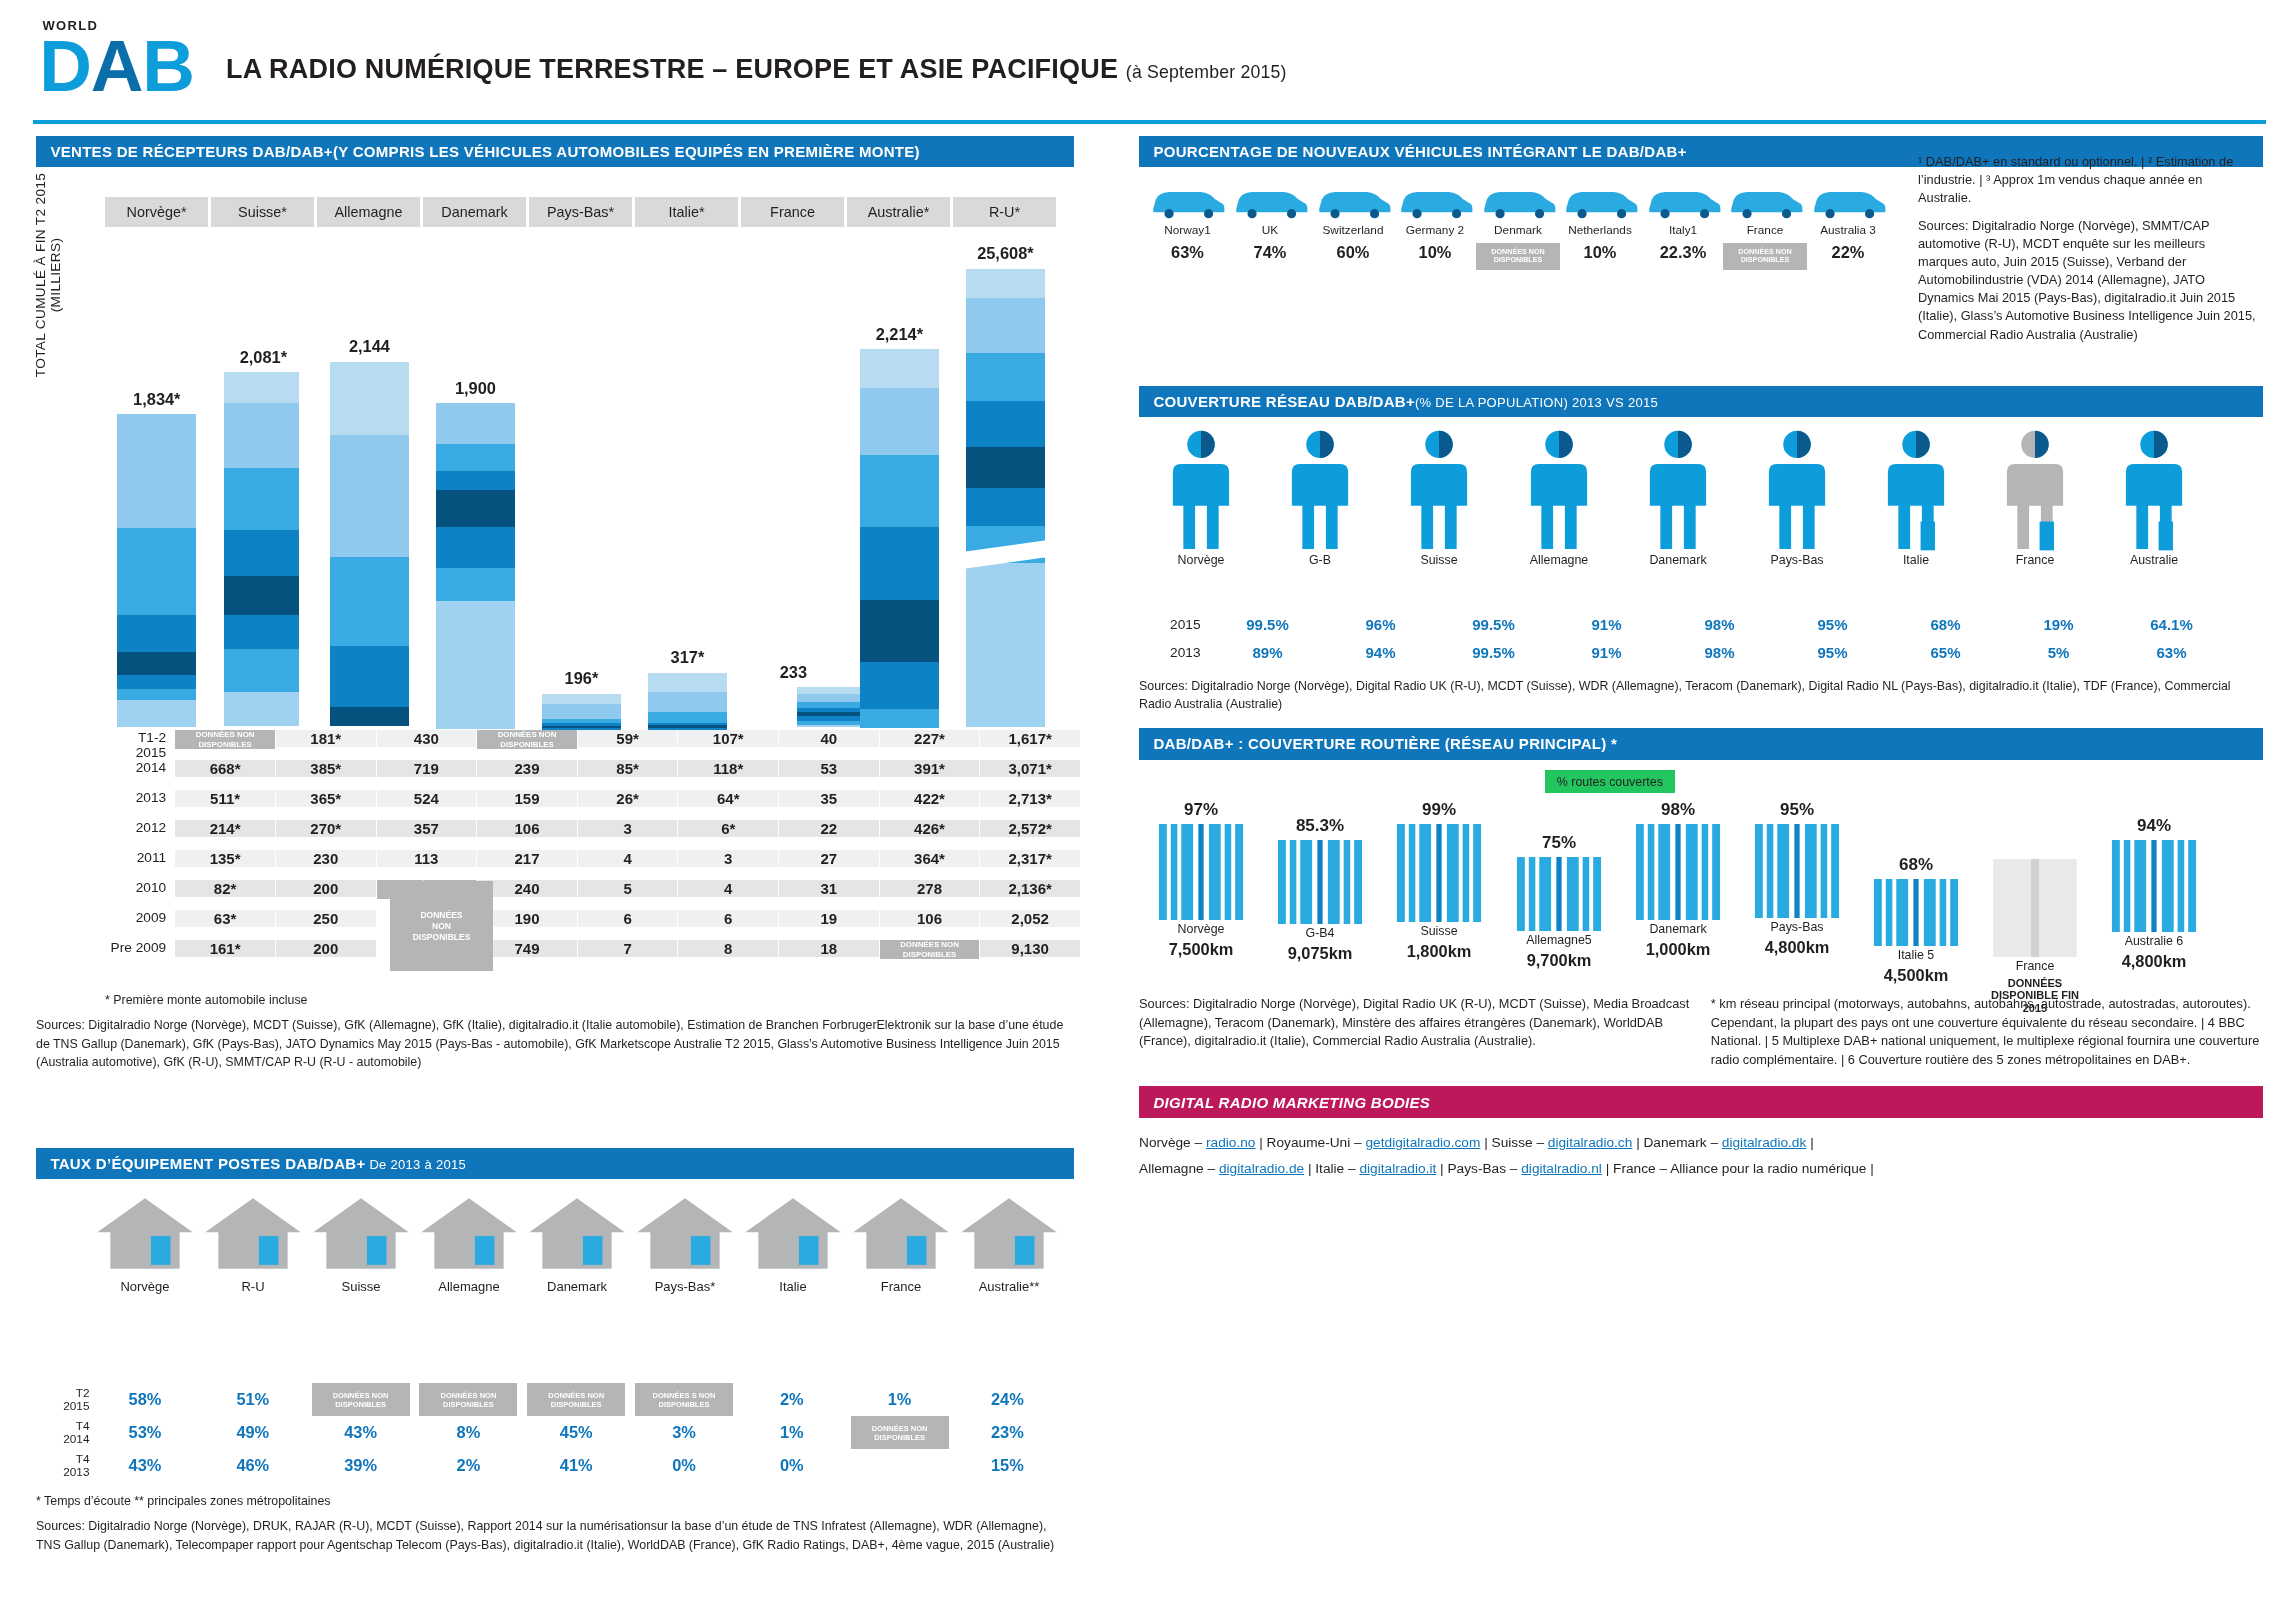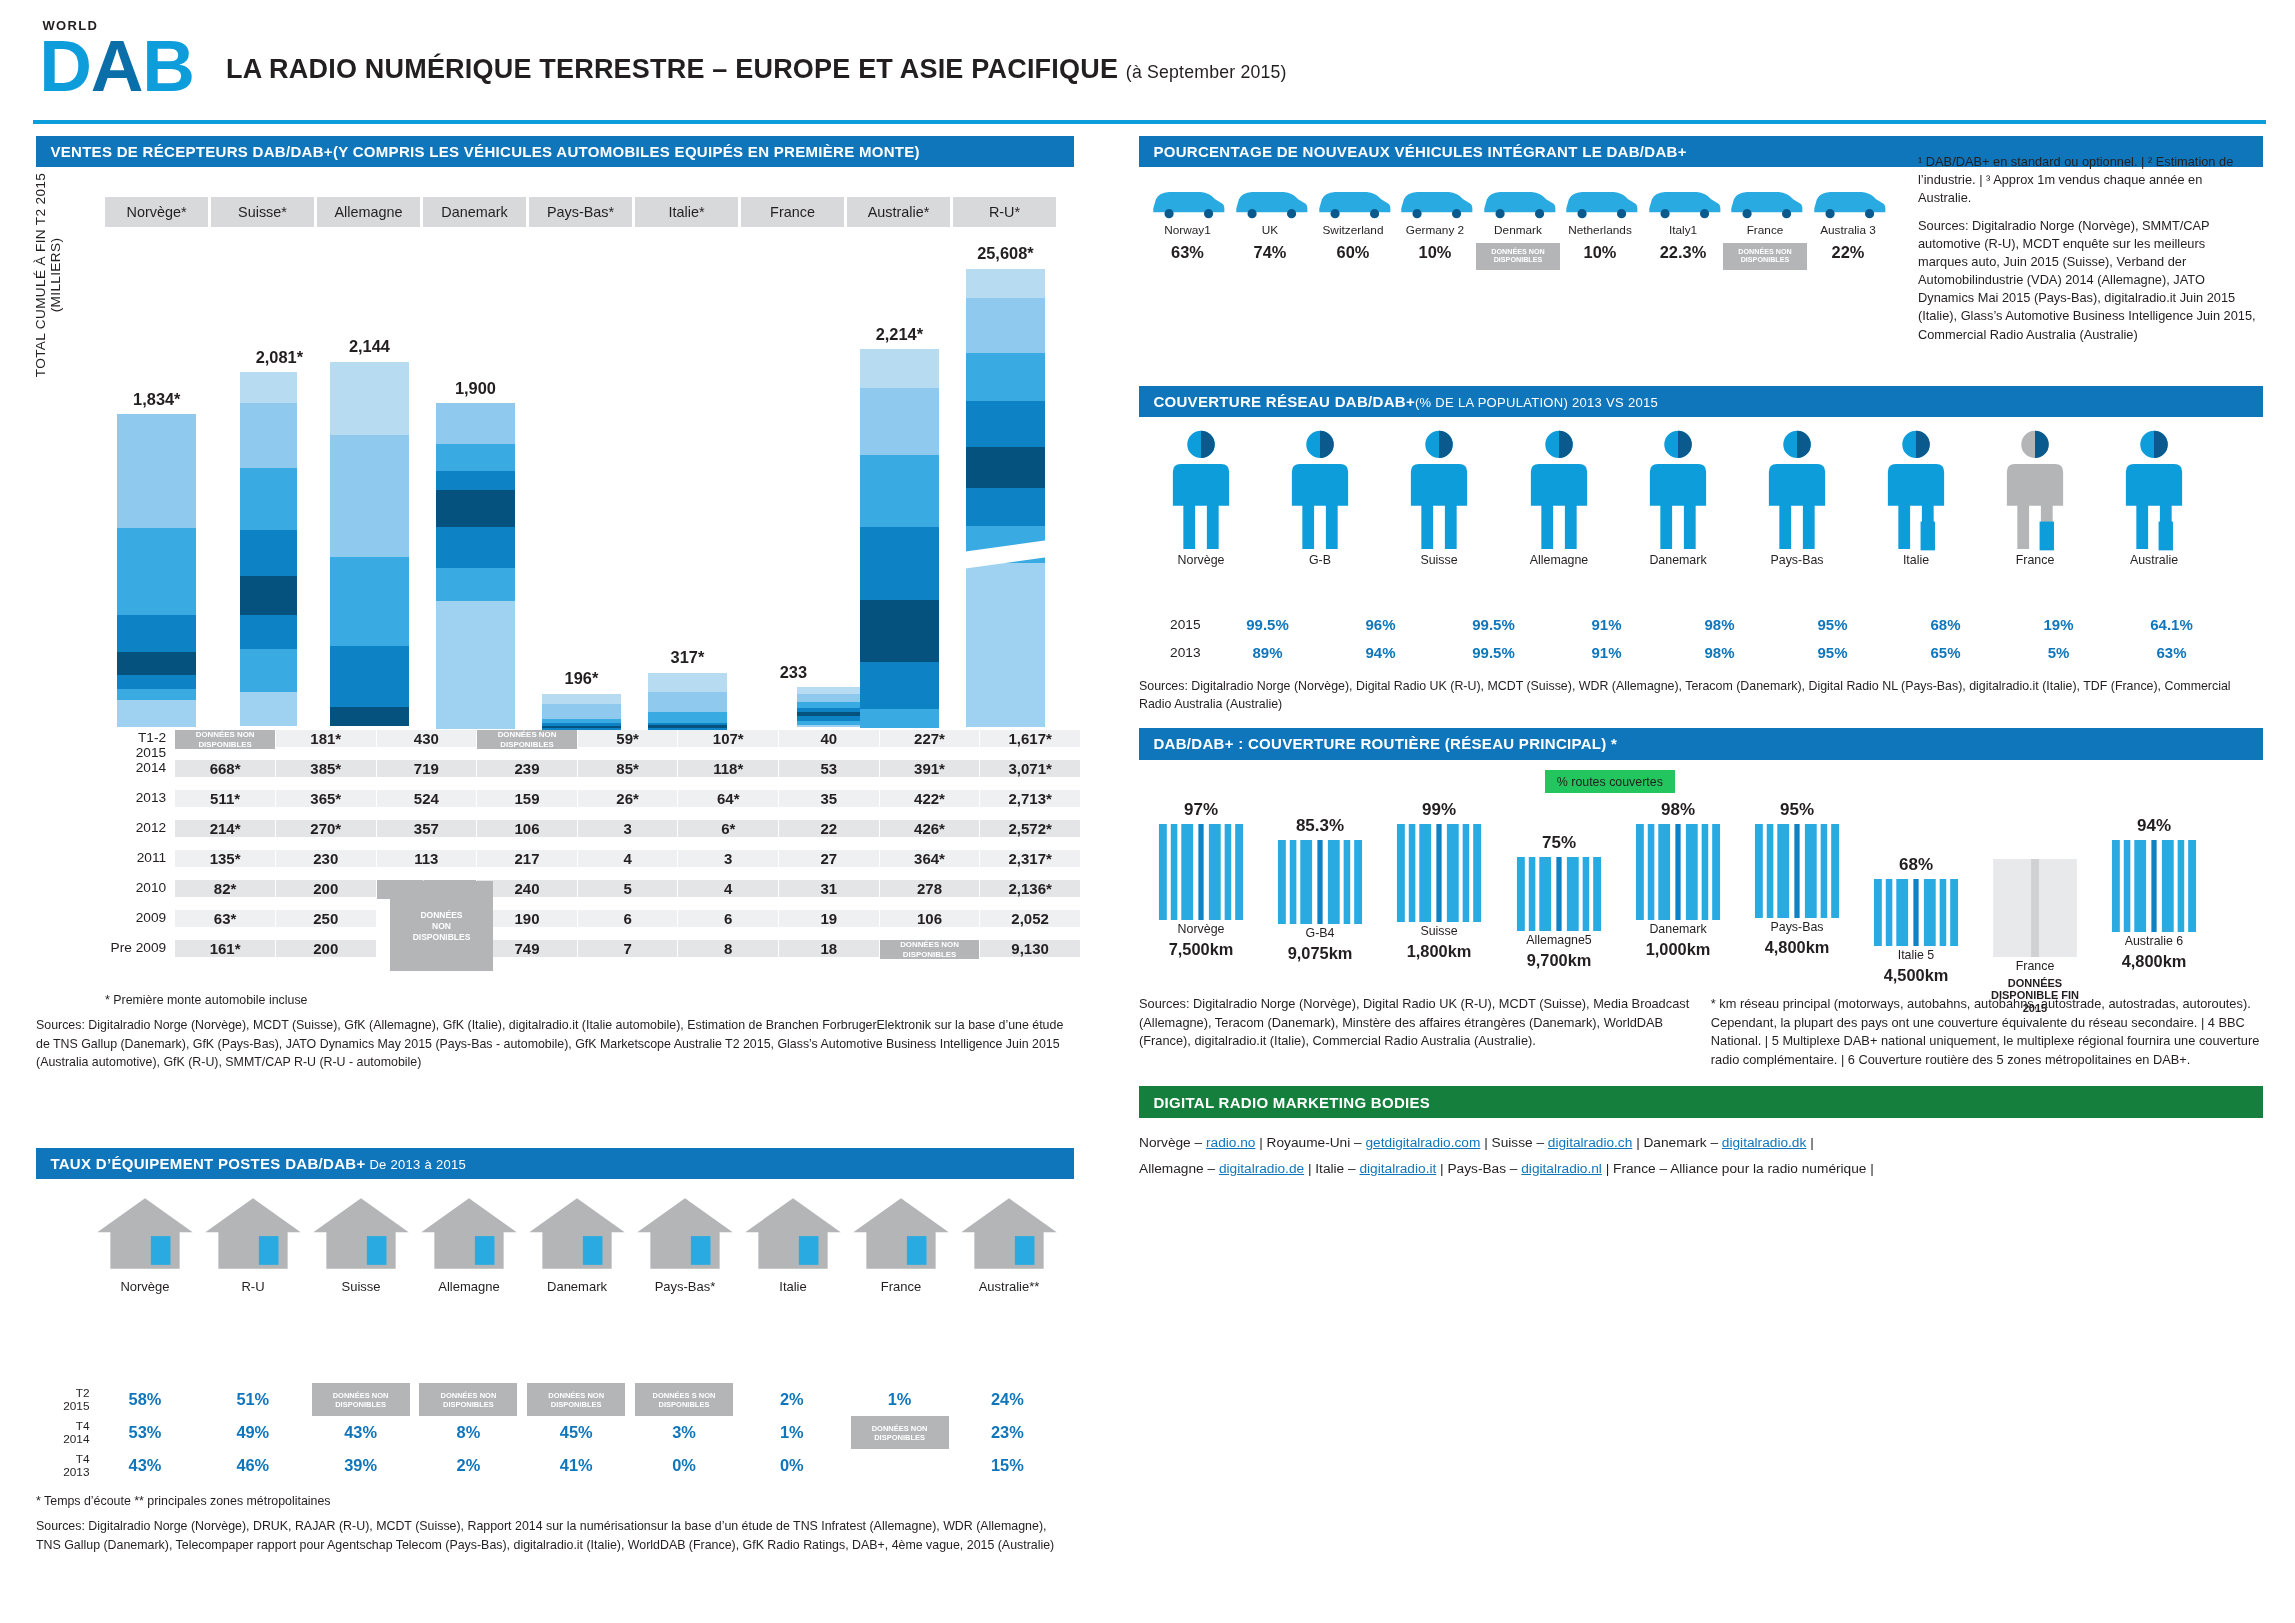--- a/index.html
+++ b/index.html
@@ -22,21 +22,21 @@
   .headline{position:absolute;left:226px;top:54px;font-size:27px;font-weight:bold;letter-spacing:0.2px;color:#231f20;}
   .headline .sub{font-size:17.7px;font-weight:normal;}
   .headrule{position:absolute;left:33px;top:120px;width:2233px;height:3.9px;background:#0d9ddb;}
 
   
   .bartitle{
     background:#1076bc;color:#ffffff;font-size:15px;font-weight:bold;
     letter-spacing:0.3px;padding:7.2px 0 7.2px 14.4px;box-sizing:border-box;
   }
   .bartitle .thin{font-weight:normal;font-size:13px;}
-  .bartitle.dark{background:#15803d;}
+  .bartitle.dark{background:#be185d;font-style:italic;}
 
   
   .leftcol{position:absolute;left:36px;top:136px;width:1054px;}
   .sales-title{width:1038px;}
 
   .salesbox{position:relative;width:1054px;height:871px;}
   .ylabel{
     position:absolute;left:-3.3px;top:216px;width:216px;
     transform:rotate(-90deg);transform-origin:left top;
     font-size:13.7px;letter-spacing:0.3px;text-align:center;
@@ -162,21 +162,21 @@
           <div class="barwrap" style="left: 12.4px; width: 79px; height: 313px;">
             <div class="seg" style="height: 114px; background: rgb(143, 201, 238);"></div>
             <div class="seg" style="height: 87px; background: rgb(58, 171, 226);"></div>
             <div class="seg" style="height: 37px; background: rgb(13, 130, 196);"></div>
             <div class="seg" style="height: 23px; background: rgb(5, 82, 127);"></div>
             <div class="seg" style="height: 13.7px; background: rgb(13, 130, 196);"></div>
             <div class="seg" style="height: 10.5px; background: rgb(58, 171, 226);"></div>
             <div class="seg" style="height: 27.5px; background: rgb(158, 210, 240);"></div>
             <div class="barlabel" style="bottom: 318px;">1,834*</div>
           </div>
-          <div class="barwrap" style="left: 135px; width: 57px; height: 355px;">
+          <div class="barwrap" style="left: 119px; width: 75px; height: 355px;">
             <div class="seg" style="height: 31px; background: rgb(183, 220, 242);"></div>
             <div class="seg" style="height: 65px; background: rgb(143, 201, 238);"></div>
             <div class="seg" style="height: 62px; background: rgb(58, 171, 226);"></div>
             <div class="seg" style="height: 46px; background: rgb(13, 130, 196);"></div>
             <div class="seg" style="height: 39px; background: rgb(5, 82, 127);"></div>
             <div class="seg" style="height: 34px; background: rgb(13, 130, 196);"></div>
             <div class="seg" style="height: 43px; background: rgb(58, 171, 226);"></div>
             <div class="seg" style="height: 34px; background: rgb(158, 210, 240);"></div>
             <div class="barlabel" style="bottom: 360px;">2,081*</div>
           </div>

